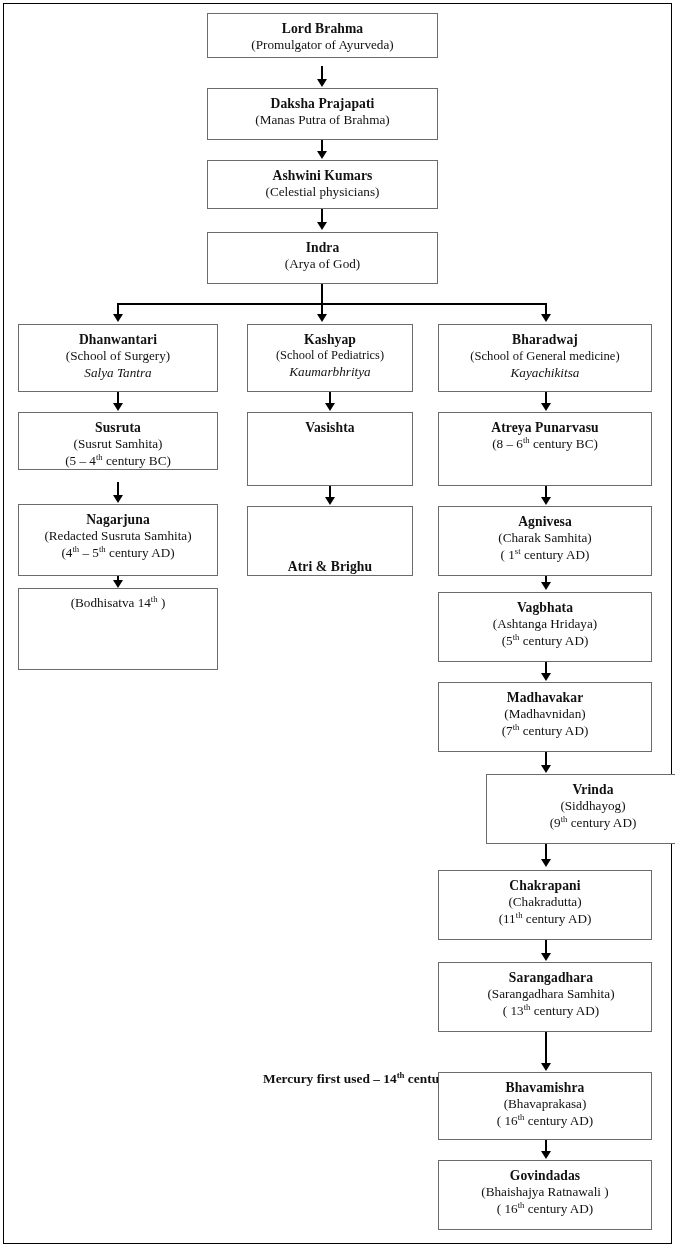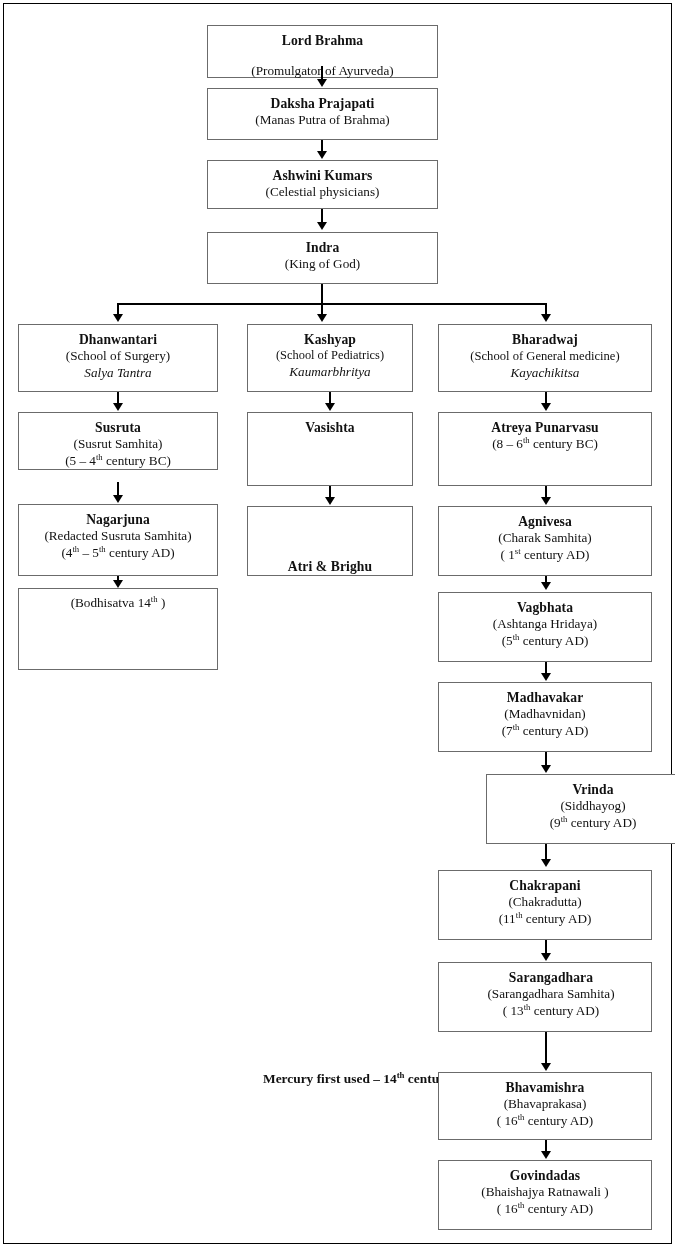--- a/index.html
+++ b/index.html
@@ -89,21 +89,21 @@
     text-align: left;
     margin-top: 32px;
   }
 </style>
 </head>
 <body>
 
 <div id="page">
   <div id="page-border"></div>
 
-  <div class="node" style="left:207px;top:25px;width:231px;height:53px;gap:14px;">
+  <div class="node" style="left:207px;top:13px;width:231px;height:45px;">
     <span class="ln bold">Lord Brahma</span>
     <span class="ln">(Promulgator of Ayurveda)</span>
   </div>
   <div class="vline" style="left:321px;top:66px;height:14px;"></div>
   <div class="arrowhead" style="left:317px;top:79px;"></div>
 
   <div class="node" style="left:207px;top:88px;width:231px;height:52px;">
     <span class="ln bold">Daksha Prajapati</span>
     <span class="ln">(Manas Putra of Brahma)</span>
   </div>
@@ -112,21 +112,21 @@
 
   <div class="node" style="left:207px;top:160px;width:231px;height:49px;">
     <span class="ln bold">Ashwini Kumars</span>
     <span class="ln">(Celestial physicians)</span>
   </div>
   <div class="vline" style="left:321px;top:209px;height:14px;"></div>
   <div class="arrowhead" style="left:317px;top:222px;"></div>
 
   <div class="node" style="left:207px;top:232px;width:231px;height:52px;">
     <span class="ln bold">Indra</span>
-    <span class="ln">(King of God)</span>
+    <span class="ln">(Arya of God)</span>
   </div>
 
   <div class="vline" style="left:321px;top:284px;height:20px;"></div>
   <div class="hline" style="left:117px;top:303px;width:430px;"></div>
 
   <div class="vline" style="left:117px;top:303px;height:12px;"></div>
   <div class="arrowhead" style="left:113px;top:314px;"></div>
 
   <div class="vline" style="left:321px;top:303px;height:12px;"></div>
   <div class="arrowhead" style="left:317px;top:314px;"></div>

